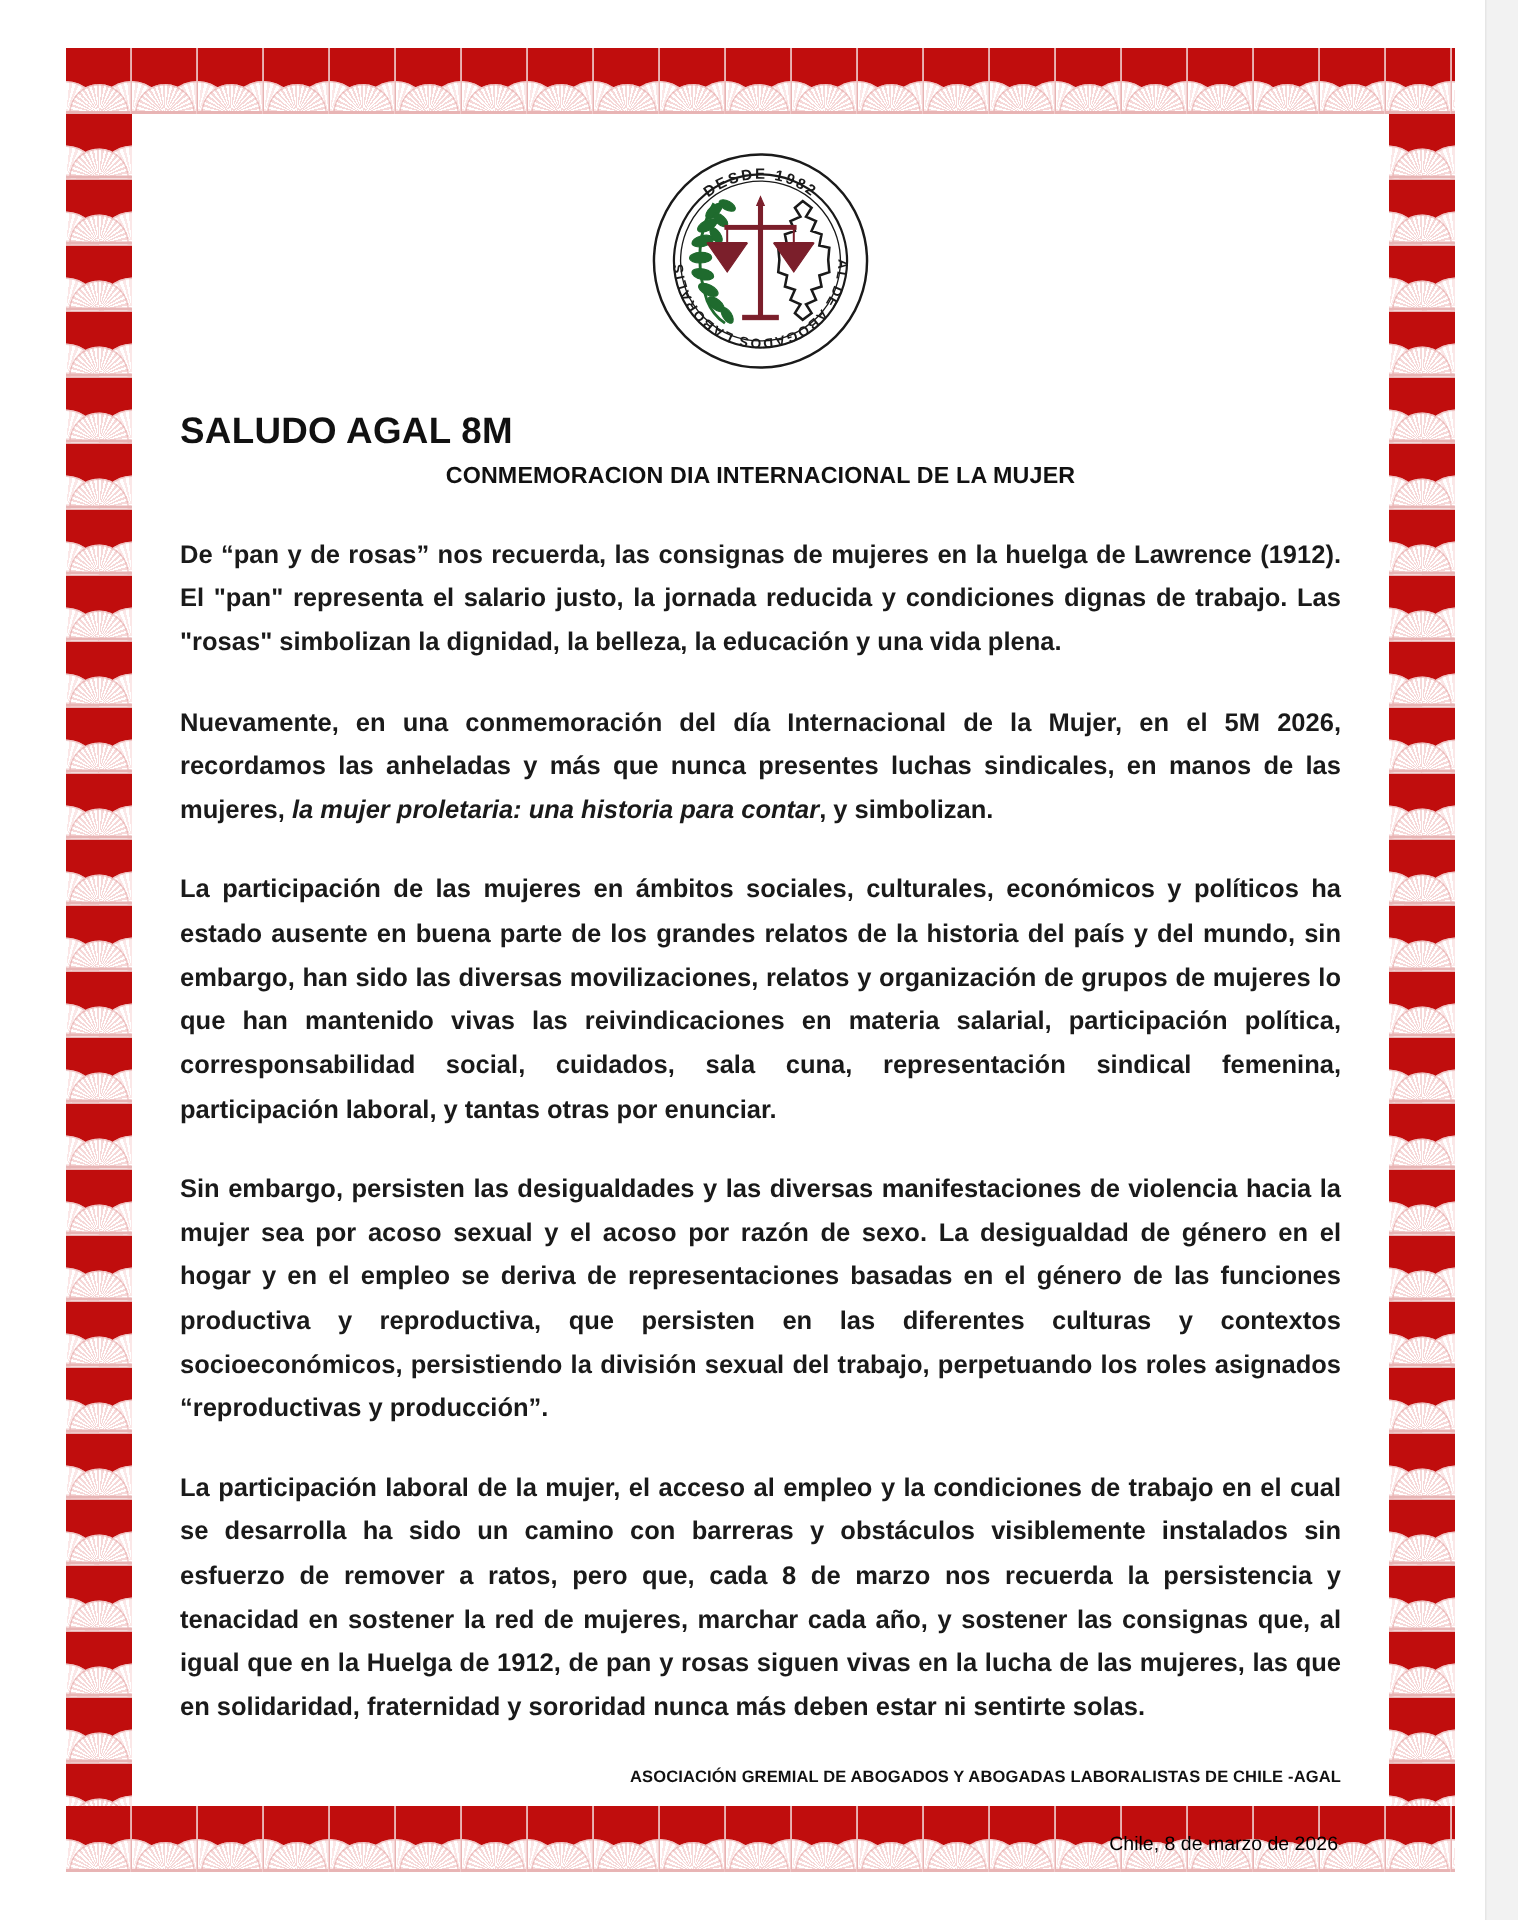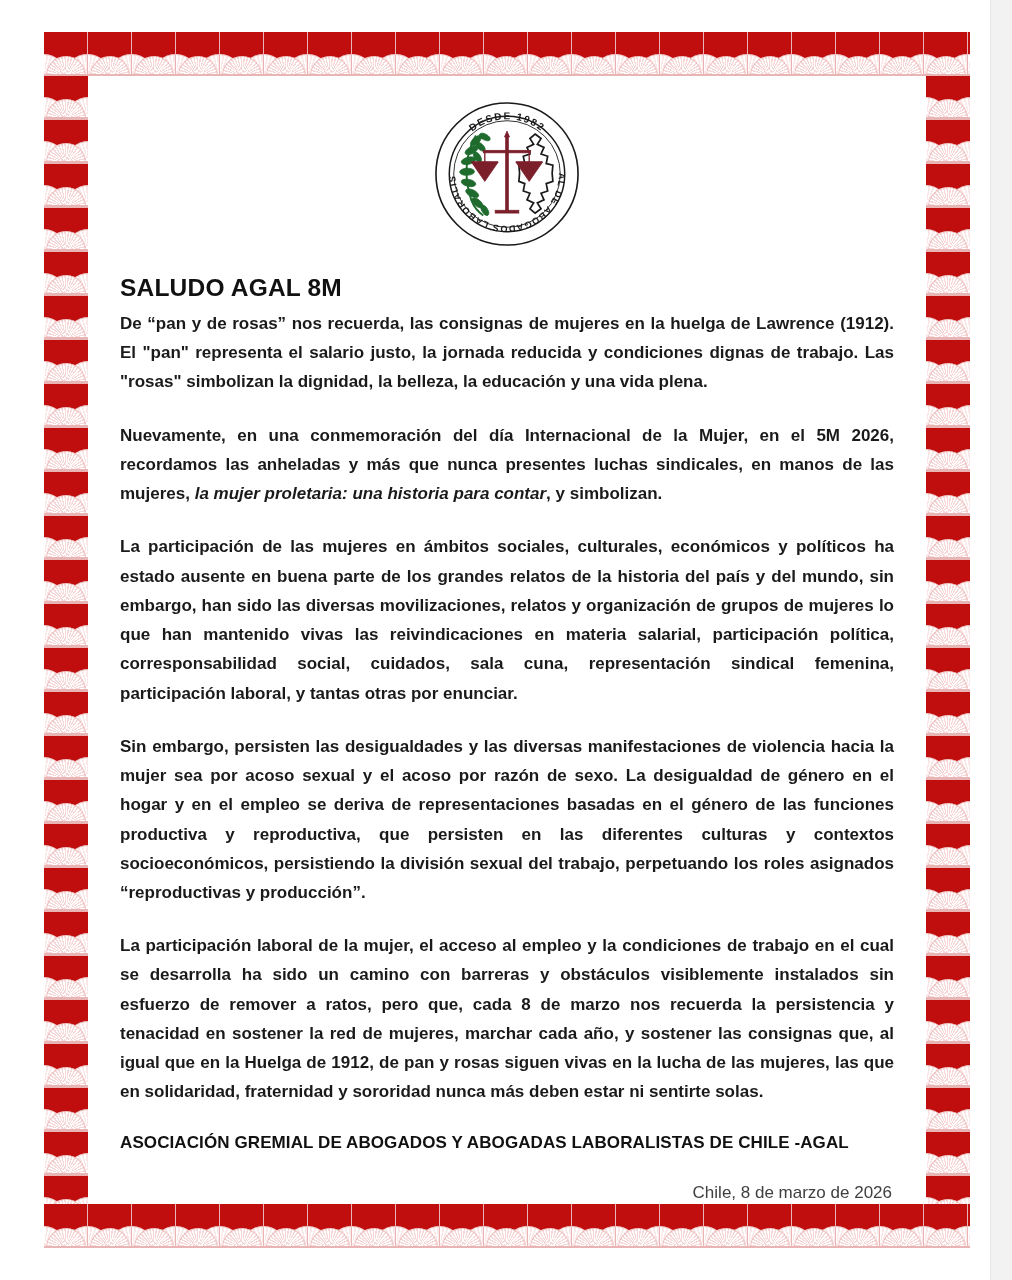--- a/index.html
+++ b/index.html
@@ -142,31 +142,31 @@
     color: #1a1a1a;
     text-align: justify;
     margin-bottom: 24px;
     hyphens: none;
     font-weight: bold;
   }
   .para:last-of-type { margin-bottom: 0; }
   .para em { font-style: italic; }
 
   .signature {
-    text-align: left;
-    font-size: 17px;
+    text-align: right;
+    font-size: 11px;
     font-weight: bold;
     color: #111;
     margin-top: 26px;
     letter-spacing: .1px;
   }
   .datestamp {
     text-align: right;
-    font-size: 17px;
-    color: #404040;
+    font-size: 13px;
+    color: #000000;
     margin-top: 30px;
     padding-right: 2px;
   }
 
   
   .gutter {
     position: absolute;
     right: 0; top: 0;
     width: 22px;
     height: 1280px;
@@ -826,20 +826,21 @@
 
           <path d="M112,84 L148,84 L130,110 Z" fill="#7b1f2b"></path>
           <path d="M112,84 L148,84" stroke-width="2.4"></path>
 
           <rect x="84" y="149" width="32" height="3.8"></rect>
         </g>
       </svg>
     </div>
 
     <div class="doc-title">SALUDO AGAL 8M</div>
+    <div class="doc-subtitle">CONMEMORACION DIA INTERNACIONAL DE LA MUJER</div>
 
     <p class="para">De “pan y de rosas” nos recuerda, las consignas de mujeres en la huelga de Lawrence (1912). El "pan" representa el salario justo, la jornada reducida y condiciones dignas de trabajo. Las "rosas" simbolizan la dignidad, la belleza, la educación y una vida plena.</p>
 
     <p class="para"><span>Nuevamente, en una conmemoración del día Internacional de la Mujer, en el 5M 2026, recordamos las anheladas y más que nunca presentes luchas sindicales, en manos de las mujeres, </span><em>la mujer proletaria: una historia para contar</em><span>, y simbolizan.</span></p>
 
     <p class="para">La participación de las mujeres en ámbitos sociales, culturales, económicos y políticos ha estado ausente en buena parte de los grandes relatos de la historia del país y del mundo, sin embargo, han sido las diversas movilizaciones, relatos y organización de grupos de mujeres lo que han mantenido vivas las reivindicaciones en materia salarial, participación política, corresponsabilidad social, cuidados, sala cuna, representación sindical femenina, participación laboral, y tantas otras por enunciar.</p>
 
     <p class="para">Sin embargo, persisten las desigualdades y las diversas manifestaciones de violencia hacia la mujer sea por acoso sexual y el acoso por razón de sexo. La desigualdad de género en el hogar y en el empleo se deriva de representaciones basadas en el género de las funciones productiva y reproductiva, que persisten en las diferentes culturas y contextos socioeconómicos, persistiendo la división sexual del trabajo, perpetuando los roles asignados “reproductivas y producción”.</p>
 
     <p class="para">La participación laboral de la mujer, el acceso al empleo y la condiciones de trabajo en el cual se desarrolla ha sido un camino con barreras y obstáculos visiblemente instalados sin esfuerzo de remover a ratos, pero que, cada 8 de marzo nos recuerda la persistencia y tenacidad en sostener la red de mujeres, marchar cada año, y sostener las consignas que, al igual que en la Huelga de 1912, de pan y rosas siguen vivas en la lucha de las mujeres, las que en solidaridad, fraternidad y sororidad nunca más deben estar ni sentirte solas.</p>

